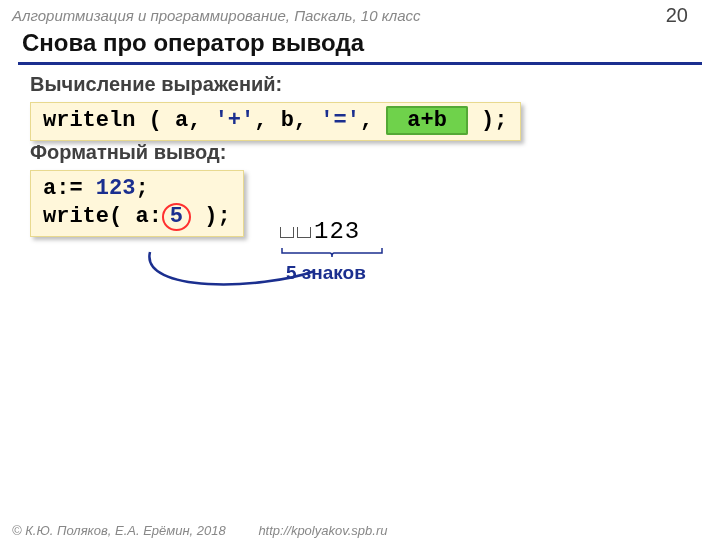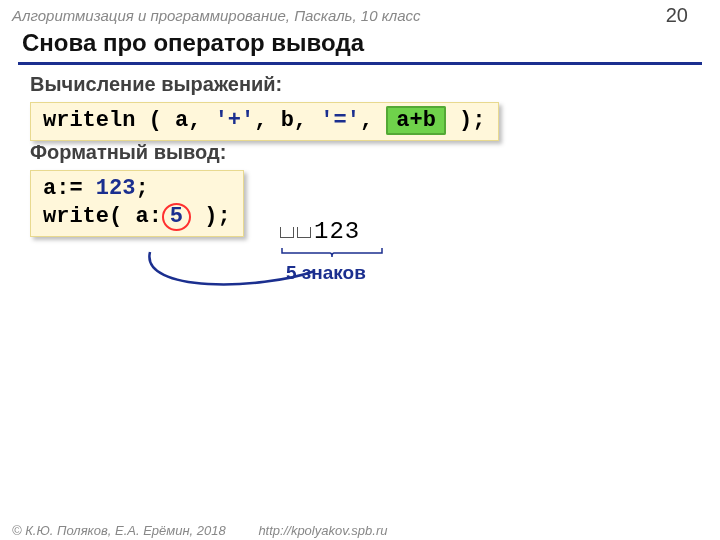--- a/index.html
+++ b/index.html
@@ -39,21 +39,21 @@
     font-size: 22px; font-weight: bold;
     line-height: 1.3;
     color: #000;
   }
   .codebox .lit { color: #1b2f8f; }
   .codebox .num { color: #1b2f8f; }
   .hl-green {
     background: #6fd24b;
     border: 2px solid #54a836;
     border-radius: 2px;
-    padding: 0 8px;
+    padding: 0 19px;
     color: #000;
   }
   .circle {
     display: inline-block;
     border: 2.5px solid #ff3030;
     border-radius: 50%;
     padding: 0 6px;
     line-height: 1.1;
     color: #1b2f8f;
   }

